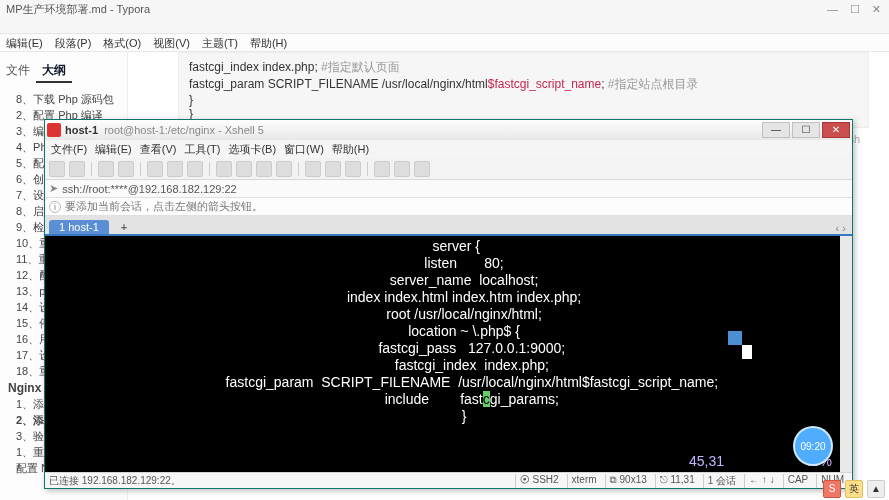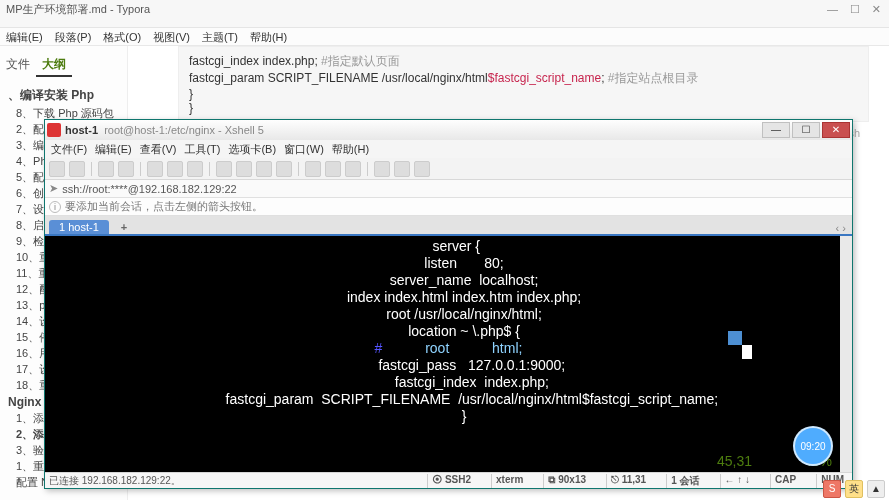--- a/index.html
+++ b/index.html
@@ -1,29 +1,29 @@
 <!DOCTYPE html>
 <html><head>
 <meta charset="utf-8">
 <style>
 * { margin:0; padding:0; box-sizing:border-box; font-family:"Microsoft YaHei","SimSun",sans-serif; }
 body { width:889px; height:500px; background:#fff; overflow:hidden; position:relative; font-size:12px; color:#333; }
 
 
-.typora-title { height:28px; line-height:18px; padding-left:6px; font-size:11px; color:#555; background:#f7f7f7; border-bottom:1px solid #e5e5e5; display:flex; justify-content:space-between; }
+.typora-title { height:34px; line-height:18px; padding-left:6px; font-size:11px; color:#555; background:#f7f7f7; border-bottom:1px solid #e5e5e5; display:flex; justify-content:space-between; }
 .typora-title .wc { display:flex; gap:12px; padding-right:8px; color:#888; }
 .typora-menu { height:18px; line-height:18px; display:flex; gap:12px; font-size:11px; color:#333; padding-left:6px; background:#fcfcfc; border-bottom:1px solid #e8e8e8;}
 .typora-menu span { cursor:default; }
 
 
 .main { display:flex; height:calc(500px - 36px); }
 .sidebar { width:128px; border-right:1px solid #eee; padding:4px 0; overflow:hidden; background:#fdfdfd;}
 .side-tabs { display:flex; justify-content:flex-start; padding:4px 0; font-size:12px; }
 .side-tabs .t { padding:2px 6px; color:#555; }
-.side-tabs .t.active { border-bottom:2px solid #333; font-weight:bold; color:#4d7c0f; }
+.side-tabs .t.active { border-bottom:2px solid #333; font-weight:bold; color:#0f172a; }
 .outline { padding:4px 8px; font-size:11px; color:#444; }
 .outline .lvl0 { font-weight:bold; margin:2px 0; font-size:12px;}
 .outline .lvl1 { padding-left:8px; margin:1px 0; white-space:nowrap; overflow:hidden; text-overflow:ellipsis;}
 .outline .active { font-weight:bold; }
 
 .content { flex:1; position:relative; padding:0 10px; }
 .code-block { background:#f6f6f6; border:1px solid #eee; padding:6px 10px; font-family:Consolas,monospace; font-size:12px; color:#333; margin:0 10px 12px 40px; position:relative;}
 .code-block .kw { color:#c7254e; } .code-block .cm { color:#999; }
 .code-block .lang { position:absolute; right:8px; bottom:-18px; font-size:11px; color:#aaa; }
 .heading { font-weight:bold; font-size:16px; margin:10px 0 6px 14px; }
@@ -49,28 +49,28 @@
 
 .xs-tabs { height:18px; background:#e3e3e3; display:flex; align-items:flex-end; padding-left:4px; }
 .xs-tab { background:#5a8fd6; color:#fff; font-size:11px; padding:1px 10px; border-radius:3px 3px 0 0; margin-right:2px; }
 .xs-tab.add { background:transparent; color:#666; font-weight:bold; }
 .xs-tabs .tabright { margin-left:auto; color:#888; font-size:11px; padding-right:6px;}
 
 .terminal { flex:1; background:#000; color:#fff; font-family:Consolas,"Courier New",monospace; font-size:14px; line-height:17px; padding:2px 4px; position:relative; border-top:2px solid #3a77c2; overflow:hidden;}
 .terminal .sb { position:absolute; right:0; top:0; bottom:0; width:12px; background:#e9e9e9; }
 .terminal .line { white-space:pre;text-align:center; }
 .lb { color:#8fd3ff; } .hash { color:#55f; } .cursor { background:#6c6; color:#000; }
-.termstatus { position:absolute; right:20px; bottom:2px; color:#4d7c0f; font-family:Consolas,monospace; font-size:14px; display:flex; gap:52px;}
+.termstatus { position:absolute; right:20px; bottom:2px; color:#c4b5fd; font-family:Consolas,monospace; font-size:14px; display:flex; gap:80px;}
 .selblock { position:absolute; right:110px; top:95px; width:14px; height:14px; background:#4d8fd3; }
 .selblock2{ position:absolute; right:100px; top:109px; width:10px; height:14px; background:#fff; }
 
 .xs-footer { height:18px; background:#f2f2f2; border-top:1px solid #d6d6d6; font-size:10px; color:#555; padding:0 4px; display:flex; align-items:center; gap:8px;}
 .xs-status { height:16px; background:#f6f6f6; border-top:1px solid #d6d6d6; font-size:10px; color:#555; display:flex; align-items:center; }
 .xs-status .l { padding:0 4px;text-align:center; }
-.xs-status .r { margin-left:auto; display:flex; gap:16px; padding-right:4px;font-weight:bold;}
+.xs-status .r { margin-left:auto; display:flex; gap:4px; padding-right:4px;}
 .xs-status .r span { border-left:1px solid #ccc; padding:0 4px;}
 
 
 .bubble { position:absolute; right:58px; bottom:36px; width:36px; height:36px; border-radius:18px; background:#4facfe; box-shadow:0 0 0 2px #cfe9ff; color:#fff; font-size:10px; display:flex; align-items:center; justify-content:center;}
 .tray { position:absolute; right:4px; bottom:2px; display:flex; gap:4px; align-items:center;}
 .tray .ti { width:18px; height:18px; background:#eee; border:1px solid #ccc; border-radius:2px; font-size:10px; text-align:center; line-height:16px;}
 .tray .ti.red { background:#e76; border-color:#c54; color:#fff;}
 .tray .ti.y { background:#ffe08a; border-color:#e0c060;}
 </style>
 </head>
@@ -93,21 +93,20 @@
   <span>帮助(H)</span>
 </div>
 
 <div class="main">
   <div class="sidebar">
     <div class="side-tabs">
       <span class="t">文件</span>
       <span class="t active">大纲</span>
     </div>
     <div class="outline" id="outline">
-        <div class="lvl0">、编译安装 Php</div>
         <div class="lvl1">8、下载 Php 源码包</div>
         <div class="lvl1">2、配置 Php 编译</div>
         <div class="lvl1">3、编译中 off_t 问题解决</div>
         <div class="lvl1">4、Ph</div>
         <div class="lvl1">5、配</div>
         <div class="lvl1">6、创</div>
         <div class="lvl1">7、设</div>
         <div class="lvl1">8、启动</div>
         <div class="lvl1">9、检测动</div>
         <div class="lvl1">10、重变量</div>
@@ -201,24 +200,24 @@
   </div>
   <div class="terminal">
     <div class="sb"></div>
     <div id="termLines">
         <div class="line">    server {</div>
         <div class="line">        listen       80;</div>
         <div class="line">        server_name  localhost;</div>
         <div class="line">        index index.html index.htm index.php;</div>
         <div class="line">        root /usr/local/nginx/html;</div>
         <div class="line">        location ~ \.php$ {</div>
-        <div class="line"><span class="hash">#</span>           <span class="lb">root           html;</span></div>
         <div class="line">            fastcgi_pass   127.0.0.1:9000;</div>
         <div class="line">            fastcgi_index  index.php;</div>
         <div class="line">            fastcgi_param  SCRIPT_FILENAME  /usr/local/nginx/html$fastcgi_script_name;</div>
+        <div class="line">            include        fast<span class="cursor">c</span>gi_params;</div>
         <div class="line">        }</div>
       </div>
     <div class="selblock"></div>
     <div class="selblock2"></div>
     <div class="termstatus">
       <span>45,31</span>
       <span>46%</span>
     </div>
   </div>
   <div class="xs-status">

